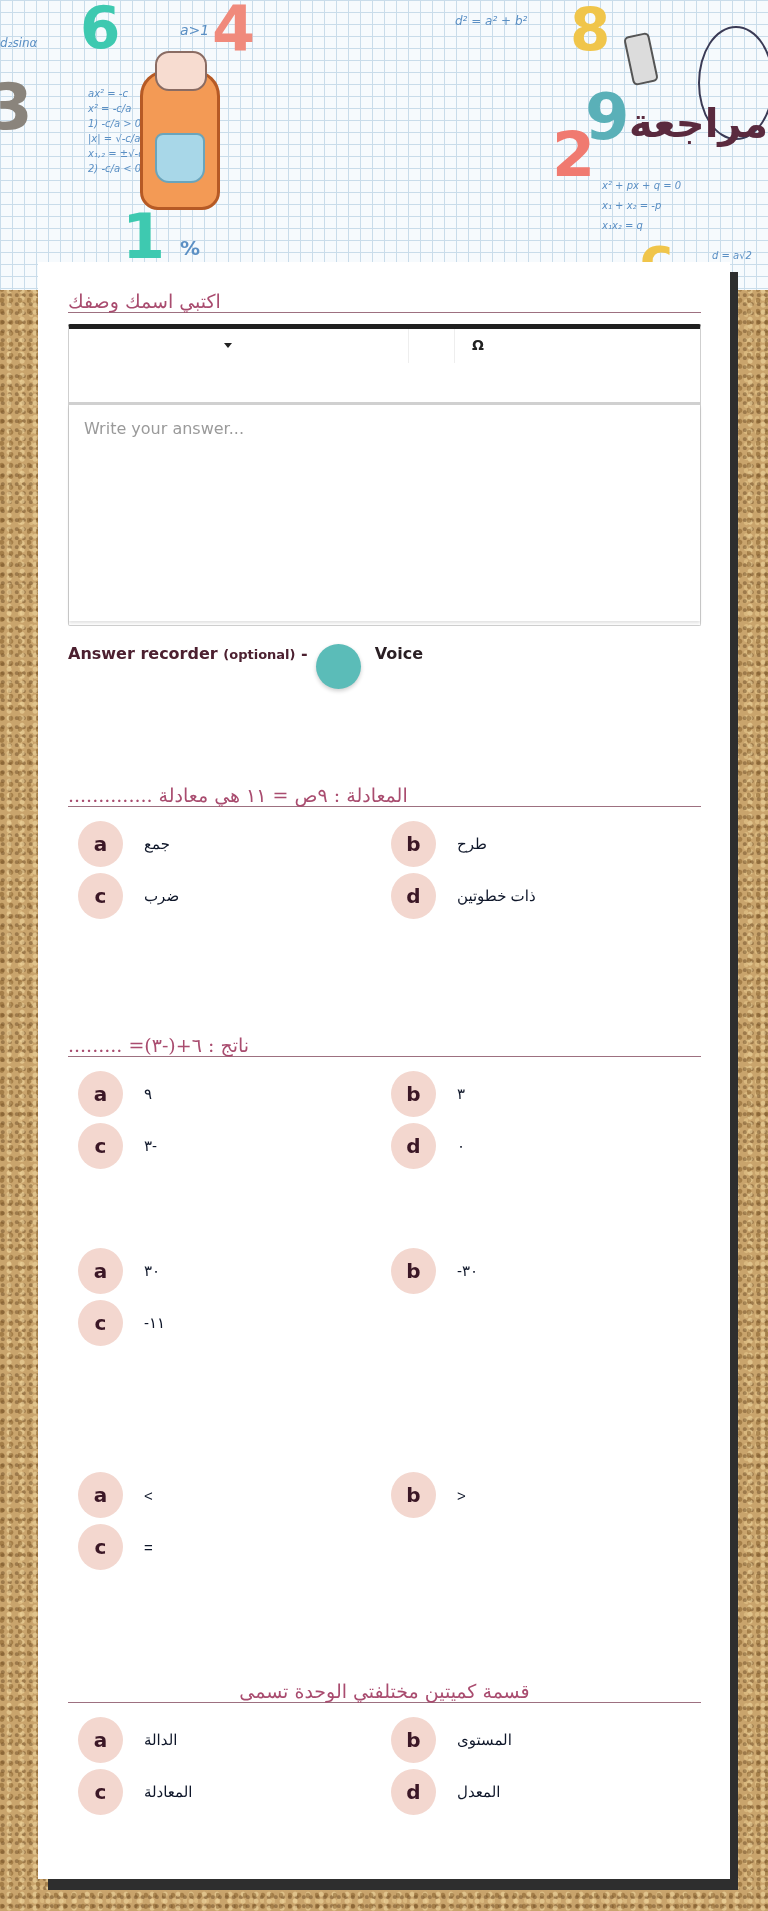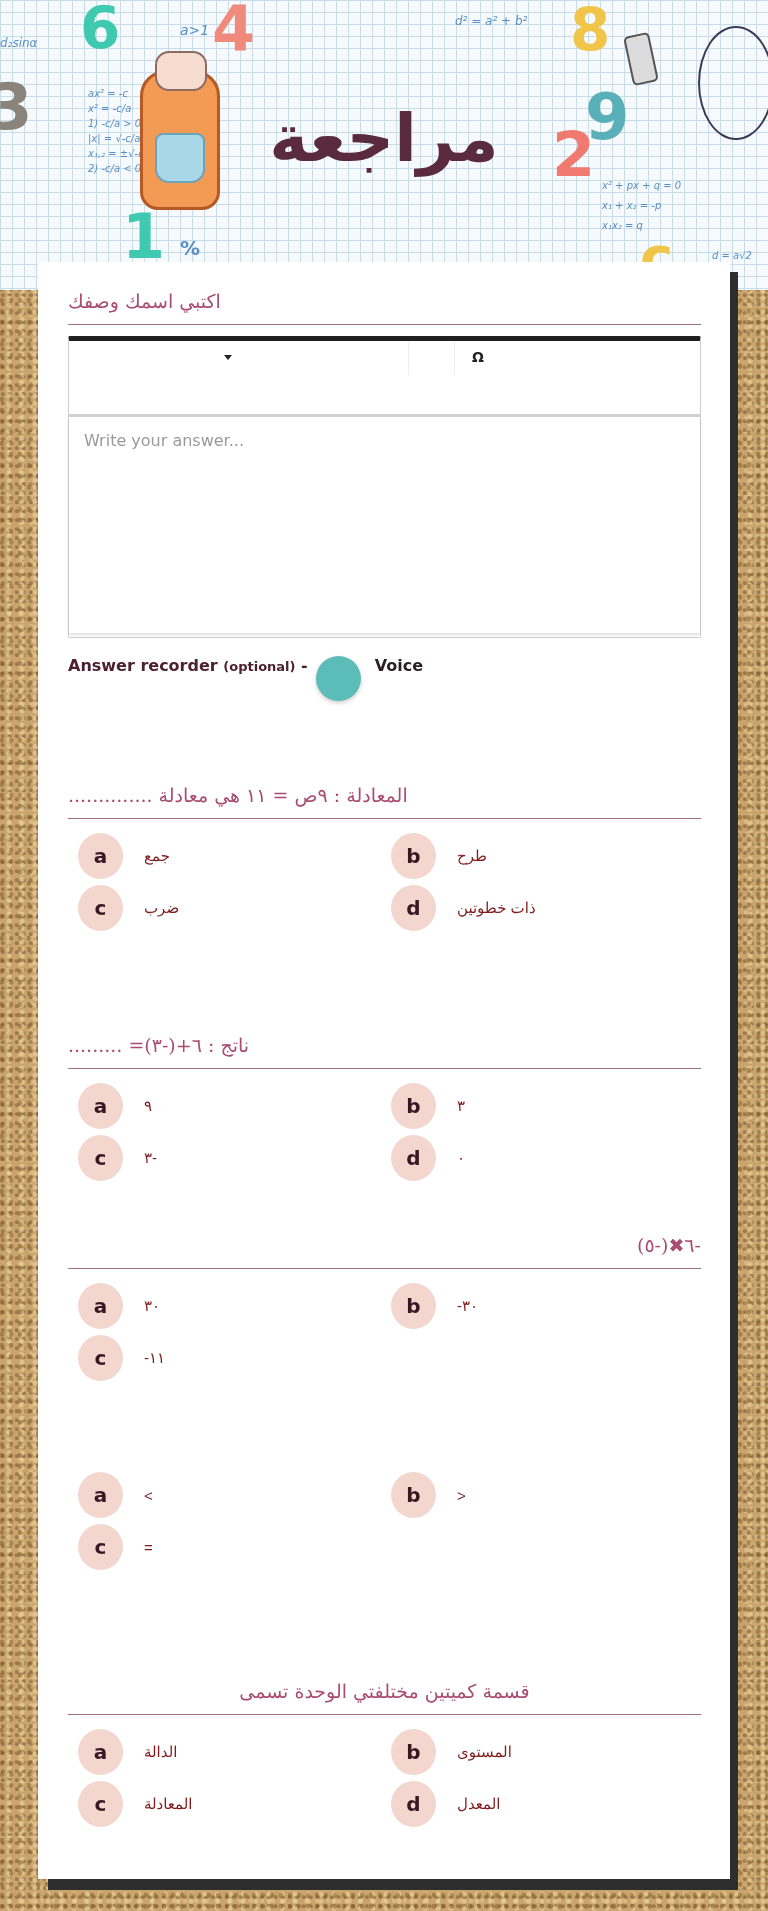--- a/index.html
+++ b/index.html
@@ -18,22 +18,22 @@
   .header {
     position: absolute; left: 0; top: 0; width: 768px; height: 290px;
     background-color: #f6fafd;
     background-image:
       linear-gradient(#c9dcea 1px, transparent 1px),
       linear-gradient(90deg, #c9dcea 1px, transparent 1px);
     background-size: 12px 12px;
     overflow: hidden;
   }
   .header .title {
-    position: absolute; left: 0; right: 0; top: 100px; text-align: center;
-    font-family: "DejaVu Sans", sans-serif; font-size: 66px; font-weight: bold;
+    position: absolute; left: 0; right: 0; top: 100px; 
+    font-family: "DejaVu Sans", sans-serif; font-size: 40px; font-weight: bold;
     color: #5a2a3e; direction: rtl;
   }
   .deco { position: absolute; font-family: "DejaVu Sans", sans-serif; font-weight: bold; }
   .deco.formula { font-weight: normal; font-style: italic; color: #5a8fc4; font-size: 12px; }
   .bag {
     position: absolute; left: 140px; top: 70px; width: 80px; height: 140px;
     background: #f39a55; border: 3px solid #b65a25; border-radius: 26px 26px 18px 18px;
   }
   .bag .pocket {
     position: absolute; left: 12px; top: 60px; width: 50px; height: 50px;
@@ -55,21 +55,21 @@
     position: absolute; left: 48px; top: 272px; width: 690px; height: 1618px;
     background: #2e2e2e;
   }
   .card {
     position: absolute; left: 38px; top: 262px; width: 692px; height: 1617px;
     background: #ffffff;
   }
   .section { position: absolute; left: 30px; width: 633px; }
   .q-title {
     font-family: "DejaVu Serif", serif; font-size: 19px; color: #a94c6f;
-    padding-bottom: 12px; border-bottom: 1px solid #9d7080; direction: rtl;
+    padding-bottom: 0; border-bottom: 1px solid #9d7080; direction: rtl;
   }
   .q-title span { display: inline-block; }
   .editor { margin-top: 11px; border: 1px solid #cfcfcf; border-top: 5px solid #1f1f1f; border-radius: 2px; }
   .toolbar { height: 76px; border-bottom: 3px solid #d0d0d0; position: relative; }
   .toolbar .select {
     position: absolute; left: 0; top: 0; width: 340px; height: 34px;
     border-right: 1px solid #eee;
   }
   .toolbar .select .caret {
     position: absolute; left: 155px; top: 14px; width: 0; height: 0;
@@ -94,21 +94,21 @@
     box-shadow: 0 2px 4px rgba(0,0,0,0.2); border: none; cursor: pointer;
   }
   .recorder .voice { font-family: "DejaVu Sans", sans-serif; font-weight: bold; font-size: 16px; color: #2a1f24; }
   .options { display: grid; grid-template-columns: 313px 313px; row-gap: 6px; margin-top: 14px; padding-left: 10px; }
   .option { display: flex; align-items: center; height: 46px; cursor: pointer; }
   .badge {
     width: 45px; height: 46px; border-radius: 50%; background: #f3d7cf; flex: 0 0 auto;
     display: flex; align-items: center; justify-content: center;
     font-family: "DejaVu Sans", sans-serif; font-size: 20px; font-weight: bold; color: #3b1726;
   }
-  .opt-text { margin-left: 21px; font-family: "Liberation Sans", sans-serif; font-size: 15px; color: #7f1d1d; direction: rtl; }
+  .opt-text { margin-left: 21px; font-family: "Liberation Sans", sans-serif; font-size: 15px; color: #0f172a; direction: rtl; }
 </style>
 </head>
 <body>
 
 <div class="header">
   <div class="deco" style="left:80px;top:-6px;font-size:58px;color:#3ec9b0;">6</div>
   <div class="deco" style="left:212px;top:-8px;font-size:62px;color:#f08a7c;">4</div>
   <div class="deco" style="left:570px;top:-4px;font-size:58px;color:#f0c54a;">8</div>
   <div class="deco" style="left:585px;top:80px;font-size:64px;color:#5ab0b8;">9</div>
   <div class="deco" style="left:552px;top:118px;font-size:62px;color:#f07a70;">2</div>
@@ -193,21 +193,20 @@
           <span class="opt-text">-٣</span>
         </div>
       <div class="option">
           <span class="badge">d</span>
           <span class="opt-text">٠</span>
         </div>
     </div>
   </div>
 
   <div class="section" style="top:972px;">
-    <div class="q-title" style="text-align:right;"><span>-٦✖(-٥)</span></div>
     <div class="options">
       <div class="option">
           <span class="badge">a</span>
           <span class="opt-text">٣٠</span>
         </div>
       <div class="option">
           <span class="badge">b</span>
           <span class="opt-text">٣٠-</span>
         </div>
       <div class="option">

